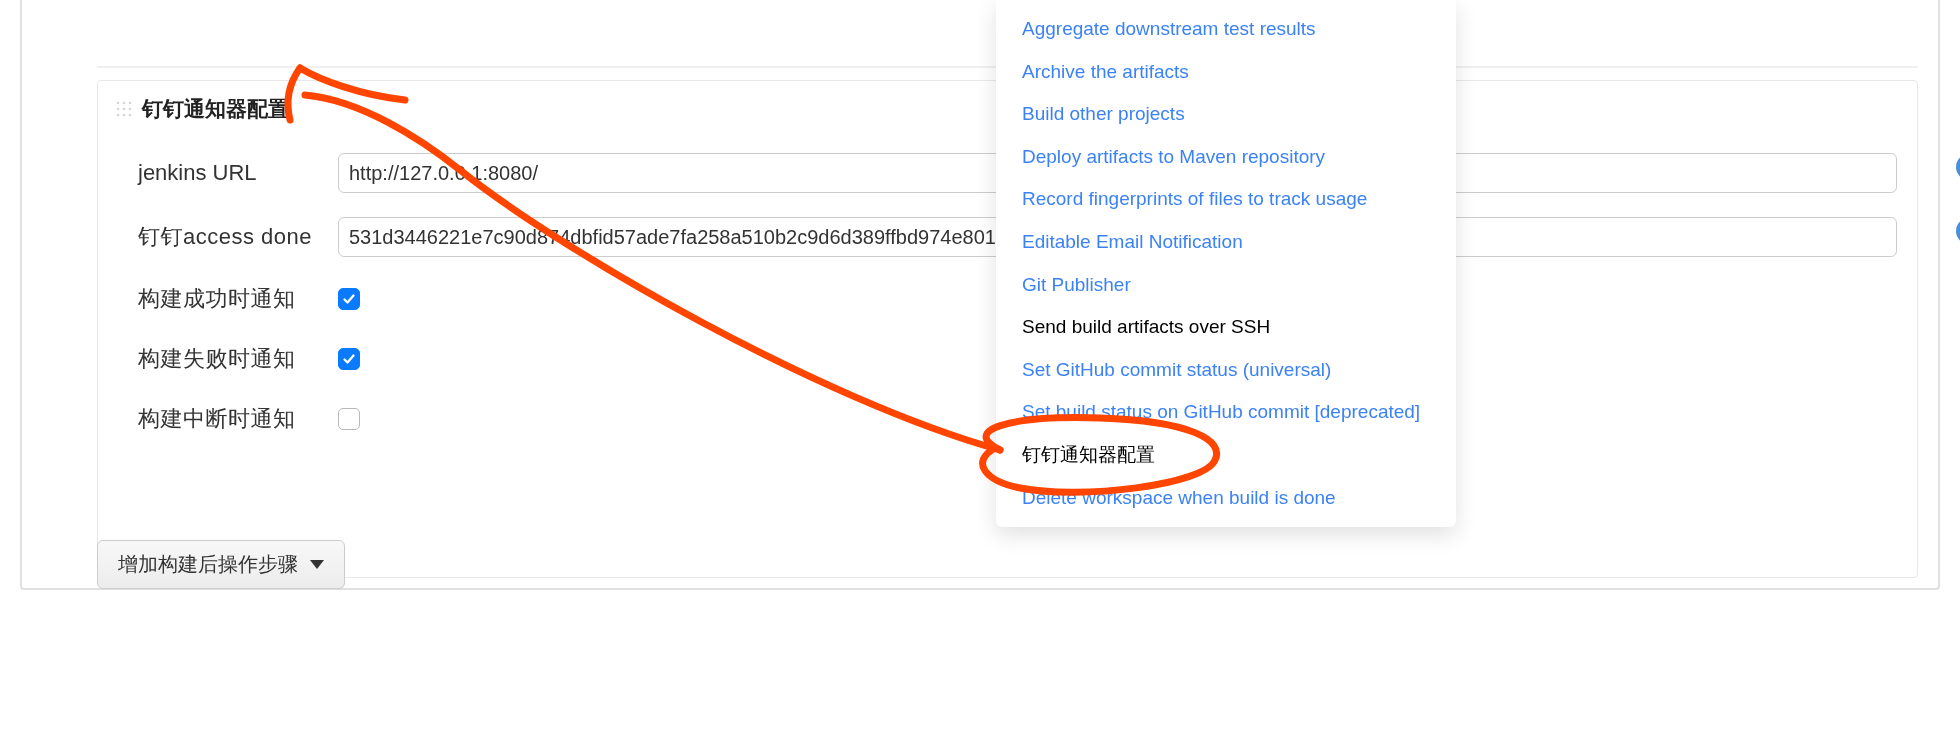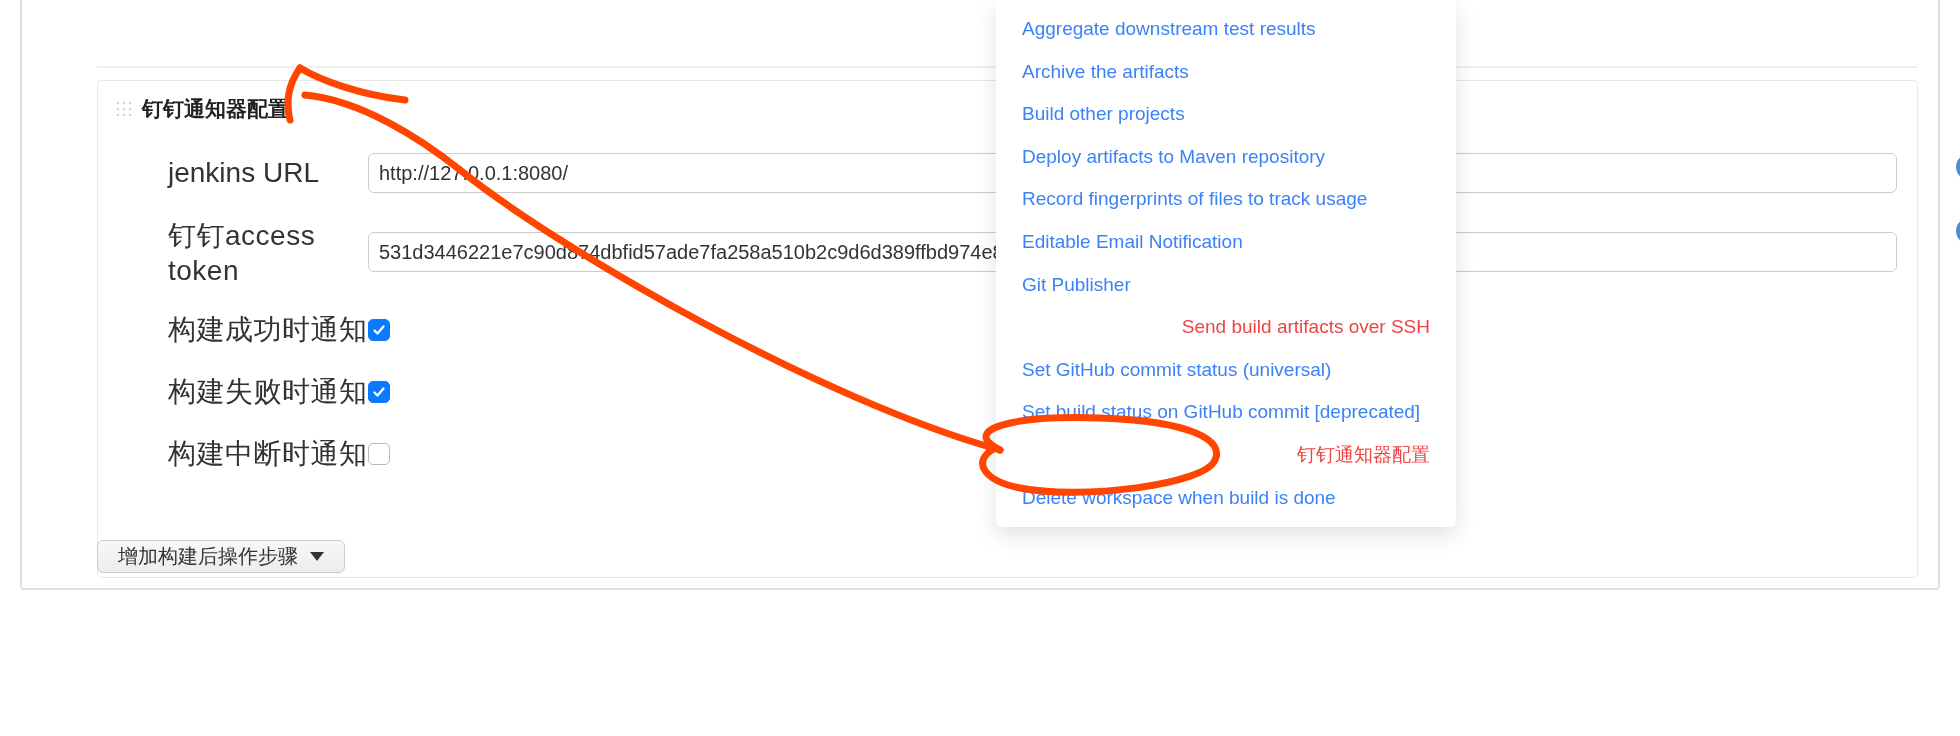--- a/index.html
+++ b/index.html
@@ -61,24 +61,23 @@
   }
   .form-rows { padding: 6px 0 0 0; }
   .form-row {
     display: flex;
     align-items: center;
     padding: 12px 20px 12px 40px;
     min-height: 60px;
   }
   .form-label {
     width: 200px;
-    font-size: 28px;
+    font-size: 22px;
     color: #333;
     flex-shrink: 0;
-    margin-left: 30px;
   }
   .form-label.cjk { letter-spacing: 0.5px; }
   .form-control {
     flex: 1;
   }
   input[type="text"] {
     width: 100%;
     height: 40px;
     padding: 6px 10px;
     font-size: 20px;
@@ -137,31 +136,30 @@
     z-index: 100;
   }
   .dropdown-item {
     padding: 8px 26px;
     font-size: 19px;
     color: #3b82f6;
     cursor: pointer;
     line-height: 1.4;
   }
   .dropdown-item.disabled {
-    color: #ef4444;
+    color: #000000;
     cursor: default;
-    text-align: right;
   }
 
   
   .add-step-btn {
     position: absolute;
     left: 75px;
     top: 540px;
-    padding: 2px 20px;
+    padding: 10px 20px;
     background: linear-gradient(#f8f8f8,#ececec);
     border: 1px solid #ccc;
     border-radius: 6px;
     font-size: 20px;
     color: #333;
     display: inline-flex;
     align-items: center;
     gap: 12px;
     cursor: pointer;
   }
@@ -211,21 +209,21 @@
     <div class="form-rows">
 
       <div class="form-row">
         <div class="form-label">jenkins URL</div>
         <div class="form-control">
           <input type="text" value="http://127.0.0.1:8080/" style="">
         </div>
       </div>
 
       <div class="form-row">
-        <div class="form-label cjk">钉钉access token</div>
+        <div class="form-label cjk">钉钉access done</div>
         <div class="form-control">
           <input type="text" value="531d3446221e7c90d874dbfid57ade7fa258a510b2c9d6d389ffbd974e801" style="">
         </div>
       </div>
 
       <div class="form-row">
         <div class="form-label cjk">构建成功时通知</div>
         <div class="form-control">
           <span class="chk checked">
             <svg width="14" height="14" viewBox="0 0 14 14">

